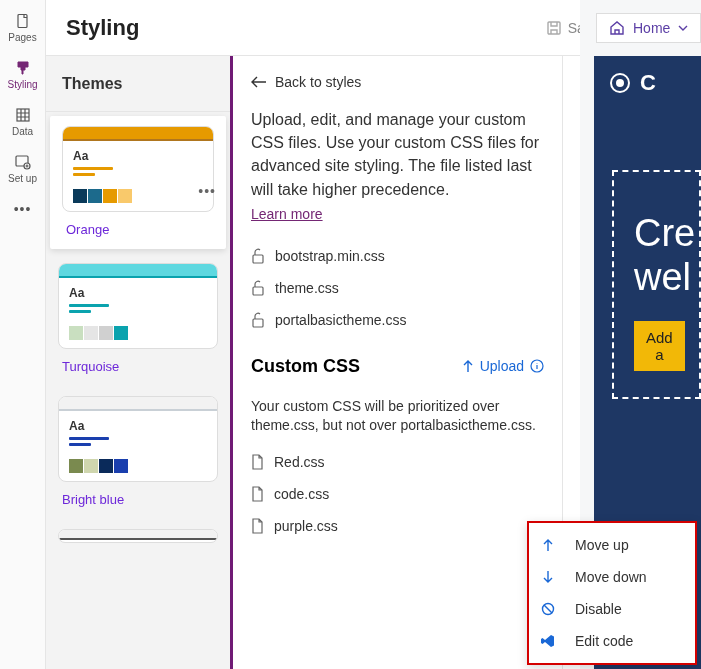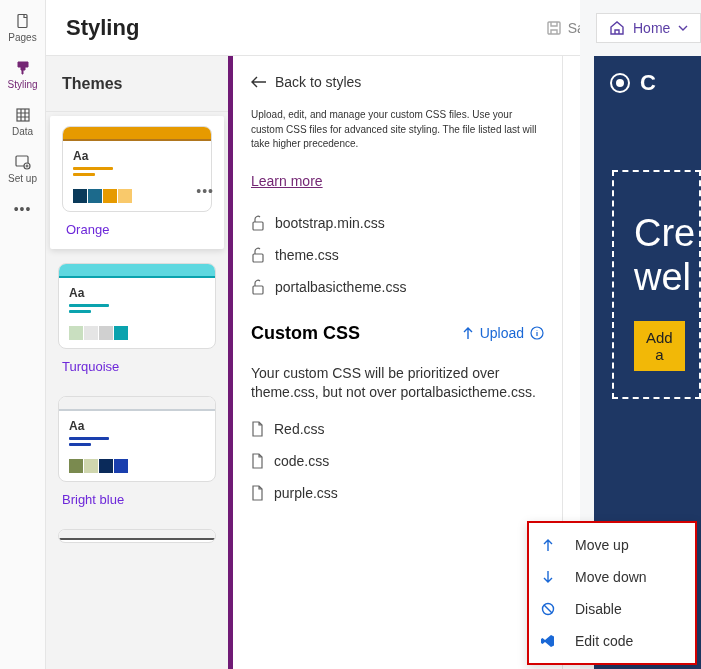--- a/index.html
+++ b/index.html
@@ -13,42 +13,42 @@
   .rail-item.active .ico svg { stroke: #742774; fill: #742774; }
 
   
   .toolbar { position: absolute; left: 46px; top: 0; right: 0; height: 56px; border-bottom: 1px solid #e5e5e5; display: flex; align-items: center; padding: 0 20px; background: #fff; }
   .toolbar h1 { font-size: 22px; font-weight: 600; color: #222; flex: 0 0 auto; }
   .toolbar-spacer { flex: 1; }
   .btn-save, .btn-discard { font-size: 14px; color: #888; background: none; border: none; display: flex; align-items: center; gap: 6px; padding: 6px 10px; cursor: pointer; }
   .btn-discard { color: #333; font-weight: 600; }
 
   
-  .themes { position: absolute; left: 46px; top: 56px; width: 187px; bottom: 0; background: #f3f3f3; border-right: 5px solid #701a75; overflow-y: auto; }
+  .themes { position: absolute; left: 46px; top: 56px; width: 187px; bottom: 0; background: #f3f3f3; border-right: 3px solid #701a75; overflow-y: auto; }
   .themes-header { height: 56px; display: flex; align-items: center; padding: 0 16px; font-size: 16px; font-weight: 600; color: #333; border-bottom: 1px solid #e5e5e5; background: #f3f3f3; }
   .theme-card-wrap { padding: 10px 12px 4px; position: relative; }
   .theme-card-wrap.selected { background: #fff; box-shadow: 0 2px 6px rgba(0,0,0,0.12); margin: 4px; border-radius: 2px; }
   .theme-card { background: #fff; border: 1px solid #ddd; border-radius: 8px; overflow: hidden; }
   .tc-top { height: 14px; }
   .tc-top.orange { background: #e69a00; border-bottom: 2px solid #b0761e; }
   .tc-top.turq { background: #5ed8e0; border-bottom: 2px solid #0aa3ae; }
   .tc-top.blue { background: #f2f2f2; border-bottom: 2px solid #c9d0d6; }
   .tc-body { padding: 8px 10px 6px; }
   .tc-aa { font-size: 12px; font-weight: 600; color: #333; }
   .tc-lines { margin-top: 4px; }
   .tc-line { height: 3px; border-radius: 1px; margin-bottom: 3px; }
   .tc-swatches { display: flex; gap: 1px; padding: 4px 10px 8px; }
   .sw { width: 14px; height: 14px; }
   .theme-name { font-size: 13px; color: #6d28d9; padding: 10px 4px 8px; }
   .theme-more { position: absolute; right: 10px; top: 50%; color: #666; cursor: pointer; font-size: 14px; letter-spacing: 1px; }
 
   
   .editor { position: absolute; left: 233px; top: 56px; width: 330px; bottom: 0; background: #fff; padding: 18px 18px; overflow-y: auto; border-right: 1px solid #e5e5e5; }
   .back { display: flex; align-items: center; gap: 8px; color: #333; font-size: 14px; cursor: pointer; margin-bottom: 18px; }
-  .desc { font-size: 10px; color: #333; line-height: 1.45; margin-bottom: 20px; }
+  .desc { font-size: 16px; color: #333; line-height: 1.45; margin-bottom: 4px; }
   .learn { color: #742774; font-size: 14px; text-decoration: underline; cursor: pointer; display: inline-block; margin-bottom: 18px; }
   .css-item { display: flex; align-items: center; gap: 10px; padding: 8px 0; font-size: 14px; color: #333; cursor: pointer; }
   .h2 { font-size: 18px; font-weight: 600; margin-top: 20px; margin-bottom: 20px; display: flex; align-items: center; }
   .upload { margin-left: auto; color: #1a68d6; font-size: 14px; display: flex; align-items: center; gap: 6px; cursor: pointer; font-weight: 400; }
   .note { font-size: 14px; color: #333; line-height: 1.4; margin-bottom: 10px; }
 
   
   .preview { position: absolute; left: 580px; top: 0; right: 0; bottom: 0; background: #f6f7f8; }
   .preview-top { height: 56px; display: flex; align-items: center; padding: 0 16px; }
   .home-btn { background: #fff; border: 1px solid #ddd; border-radius: 0; padding: 6px 12px; font-size: 14px; color: #5b3ea5; display: flex; align-items: center; gap: 8px; cursor: pointer; }

